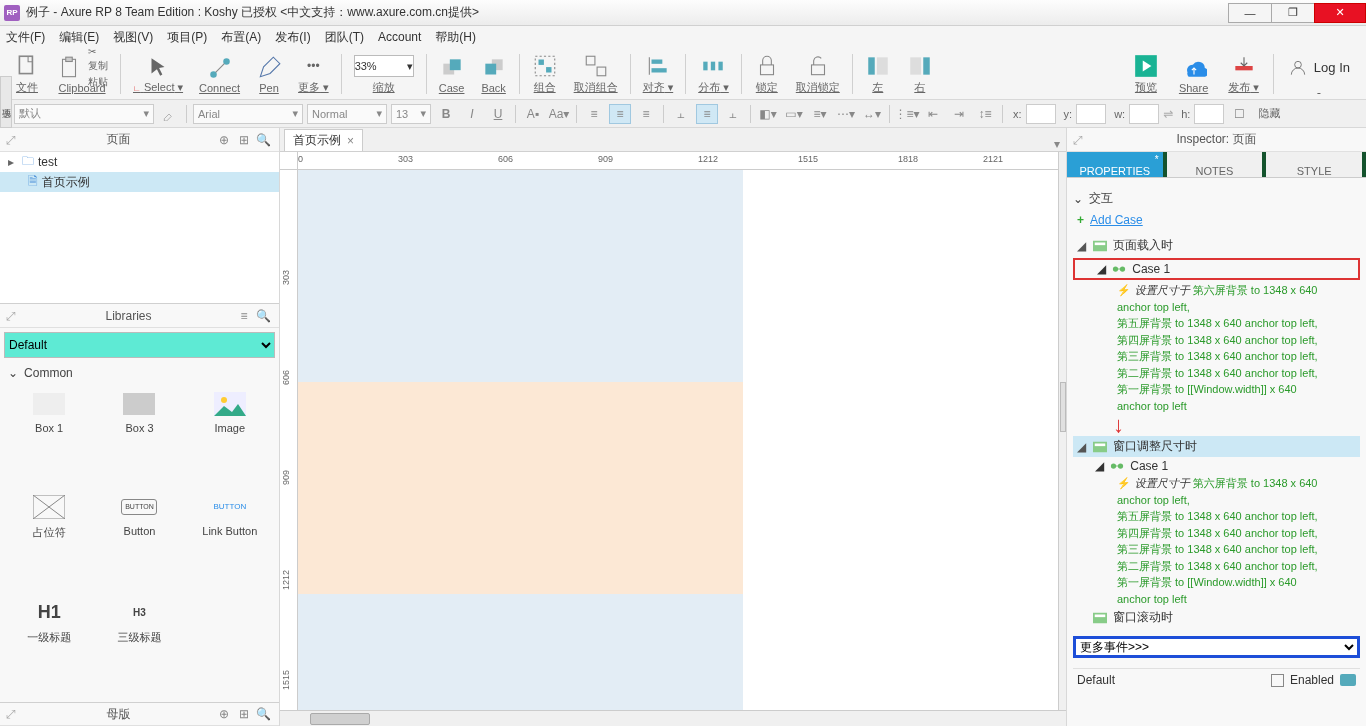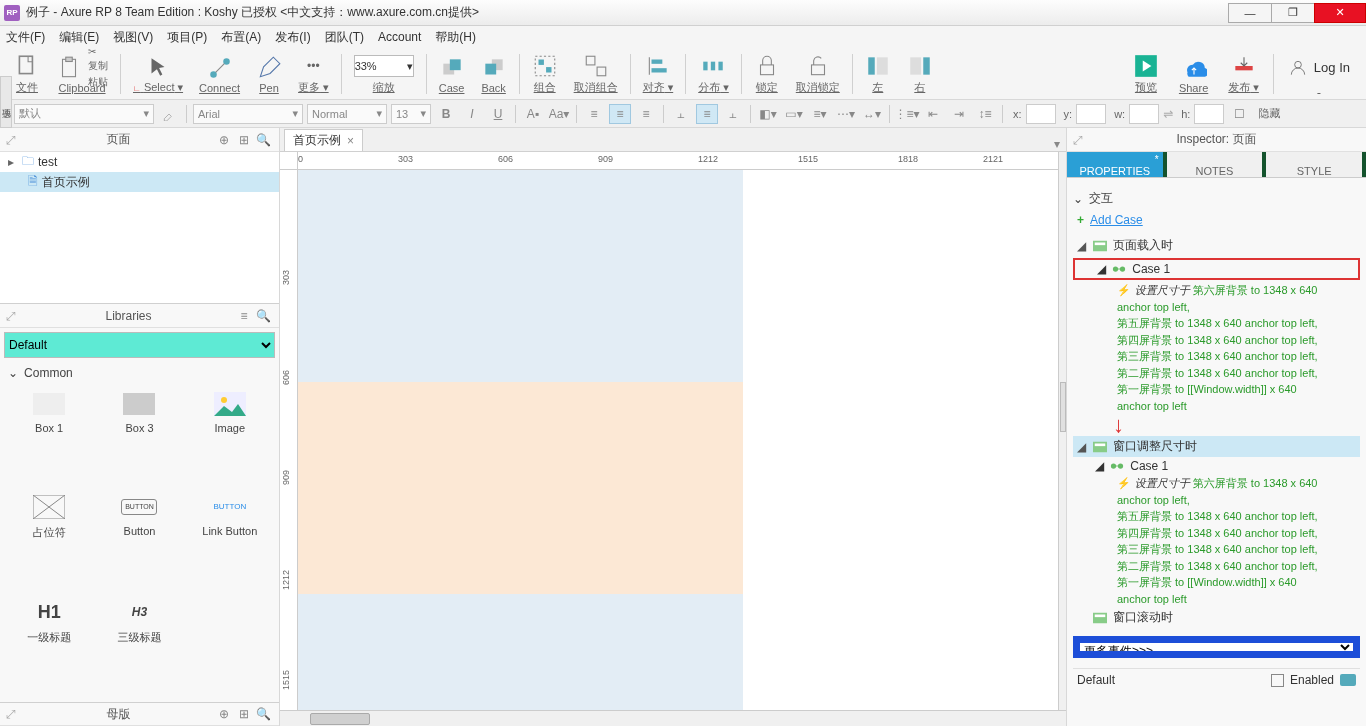--- a/index.html
+++ b/index.html
@@ -102,21 +102,21 @@
 .ev-icon { width: 14px; height: 12px; display:inline-flex;}
 .case-row { display: flex; align-items: center; gap: 6px; padding: 2px 0 2px 22px; }
 .case-row.boxed { border: 2px solid #d33; padding: 2px 4px 2px 22px; margin: 2px 0; }
 .action-block { margin-left: 44px; font-size: 11px; line-height: 1.5; }
 .action-block .bolt { color: #666; margin-right: 4px; }
 .action-block .lead { color: #333; font-style: italic; }
 .action-block .g { color: #2a9a2a; }
 .arrow-down { color:#d33; margin-left:40px; font-size:22px; line-height:1;}
 .ev-row.sel { background: #cce8f5; }
 .more-events { margin: 8px 0; }
-.more-events select { width: 100%; height: 22px; border: 7px solid #1d4ed8; background: #fff; font-size: 12px; }
+.more-events select { width: 100%; height: 22px; border: 3px solid #1d4ed8; background: #fff; font-size: 12px; }
 .adaptive-row { display:flex; align-items:center; gap:6px; margin-top:10px; padding:4px; border-top:1px solid #e0e0e0;}
 .adaptive-row .sp { flex:1;}
 .adaptive-row .cb { width:13px; height:13px; border:1px solid #888;}
 .adaptive-row .aic { width:16px; height:12px; background:#5ab; border-radius:2px;}
 
 .bottom-panel-head { height:24px; border-top:1px solid #d0d0d0;}
 .leftvbar { position:absolute; left:0; top:76px; width:12px; height:52px; background:#e8e8e8; border:1px solid #ccc; writing-mode:vertical-rl; font-size:9px; color:#666; display:flex; align-items:center; justify-content:center;}
 
 svg { display:block; }
 </style>
@@ -549,21 +549,21 @@
           <span>Link Button</span>
         </div>
       <div class="lib-item">
           <div class="lib-thumb">
             <b style="font-size:18px;">H1</b>
           </div>
           <span>一级标题</span>
         </div>
       <div class="lib-item">
           <div class="lib-thumb">
-            <b style="font-size:12px;font-style:italic;">H3</b>
+            <b style="font-size:10px;">H3</b>
           </div>
           <span>三级标题</span>
         </div>
     </div>
 
     <div class="panel-head bottom-panel-head">
       <span class="pin">⤢</span>
       <div class="ptitle">母版</div>
       <div class="pbtn">⊕</div>
       <div class="pbtn">⊞</div>

